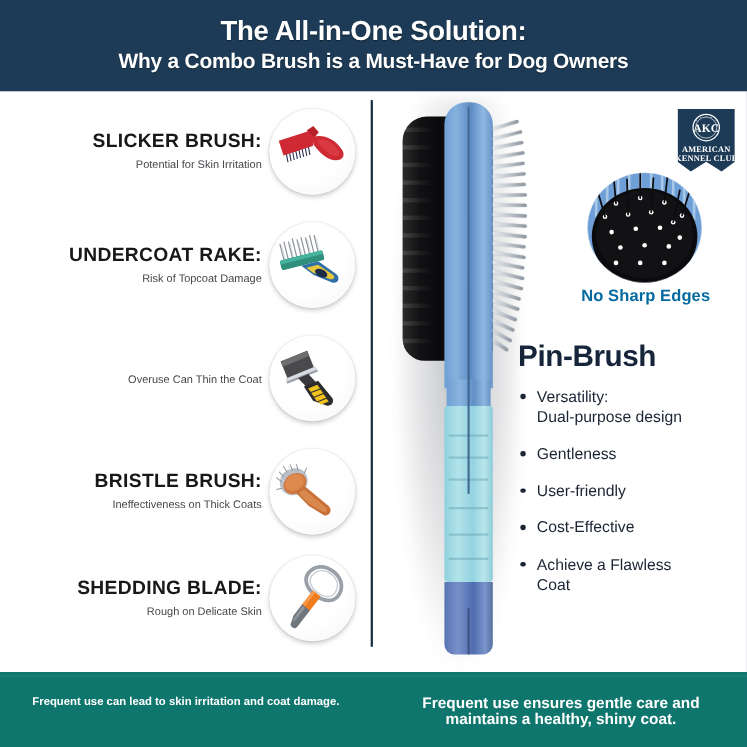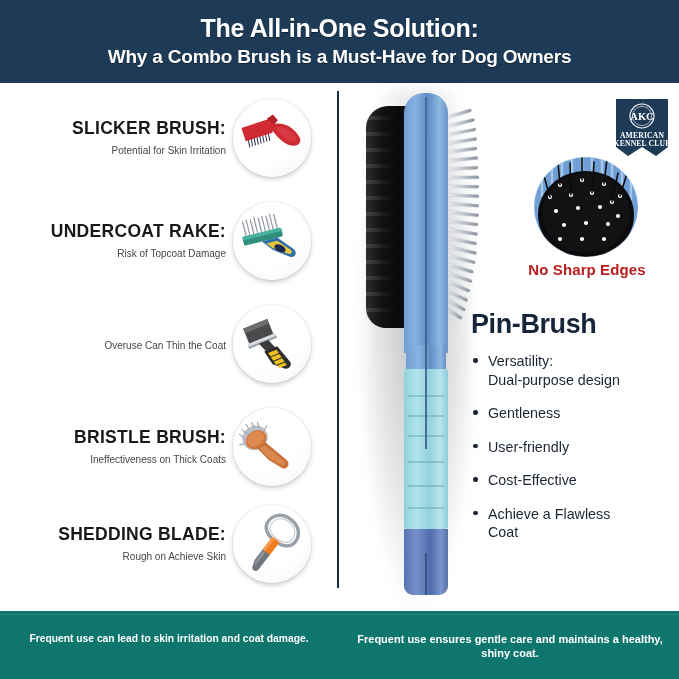--- a/index.html
+++ b/index.html
@@ -55,21 +55,21 @@
   #column-divider {
     position: absolute;
     left: 337px; top: 8px;
     width: 2px; height: 497px;
     background: #132c42;
   }
 
   
   #left-column {
     position: absolute;
-    left: 4px; top: 0; width: 330px; height: 582px;
+    left: 16px; top: 0; width: 330px; height: 582px;
   }
   .tool-row {
     position: absolute;
     left: 0; width: 330px; height: 78px;
   }
   .tool-text {
     position: absolute;
     left: 0; top: 0; width: 222px; height: 78px;
     display: flex; flex-direction: column;
     align-items: flex-end; justify-content: center;
@@ -207,21 +207,21 @@
   #disc-wrap {
     position: absolute;
     left: 26px; top: 0px;
     width: 112px; height: 104px;
   }
   #disc-wrap svg { display: block; width: 112px; height: 104px; }
   #disc-caption {
     position: absolute;
     left: 0; top: 106px; width: 166px;
     text-align: center;
-    color: #b91c1c;
+    color: #0369a1;
     font-size: 15px;
     font-weight: bold;
     letter-spacing: 0.1px;
     white-space: nowrap;
   }
 
   
   #benefits {
     position: absolute;
     left: 471px; top: 225px;
@@ -270,21 +270,21 @@
     color: #ffffff;
     font-size: 10.3px;
     font-weight: bold;
     line-height: 14px;
   }
   #footer-right {
     position: absolute;
     left: 350px; top: 21px; width: 320px;
     text-align: center;
     color: #ffffff;
-    font-size: 11px;
+    font-size: 14px;
     font-weight: bold;
     line-height: 14px;
   }
 </style>
 </head>
 <body>
 
 <div id="poster">
 
   <div id="header">
@@ -413,21 +413,21 @@
               <path d="M26 31 L36 31 L44 58 C45 63 40 66 36 63 L29 48 Z" fill="#c96f38"></path>
               <path d="M28 33 L34 33 L41 57 C42 60 39 62 37 60 L30 46 Z" fill="#e09457" opacity="0.7"></path>
             </g>
           </svg>
         </div>
       </div>
 
       <div class="tool-row" style="top:422px">
         <div class="tool-text">
           <div class="tool-title">SHEDDING BLADE:</div>
-          <div class="tool-sub">Rough on Achieve Skin</div>
+          <div class="tool-sub">Rough on Delicate Skin</div>
         </div>
         <div class="tool-circle">
           <svg viewBox="0 0 78 78">
             <g transform="rotate(38 39 39)">
               <path d="M39 8 C28 8 22 15 22 23 C22 31 30 35 39 35 C48 35 56 31 56 23 C56 15 50 8 39 8 Z" fill="none" stroke="#9aa0a8" stroke-width="3.4"></path>
               <path d="M39 11 C31 11 26 16 26 23 C26 29 32 32 39 32 C46 32 52 29 52 23 C52 16 47 11 39 11 Z" fill="none" stroke="#c6ccd3" stroke-width="1.2"></path>
               <rect x="35" y="33" width="9" height="17" fill="#f07c1e"></rect>
               <rect x="35" y="33" width="3" height="17" fill="#f79a4c"></rect>
               <path d="M35 49 L44 49 L44 68 C44 71 40 72 38 70 L35 62 Z" fill="#70767d"></path>
               <path d="M36 50 L39 50 L39 67 L37 64 Z" fill="#8f959c"></path>

